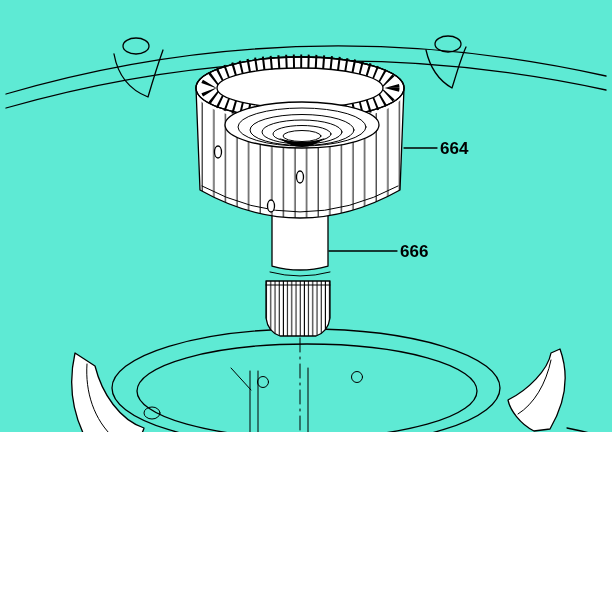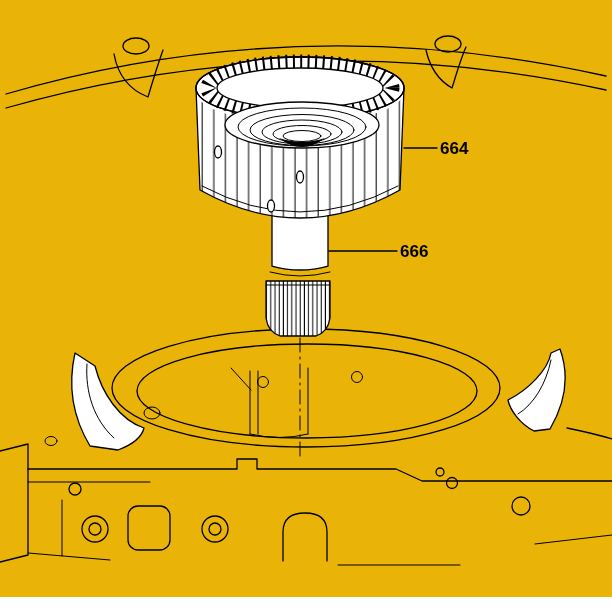--- a/index.html
+++ b/index.html
@@ -1,16 +1,16 @@
 <!DOCTYPE html>
 <html><head>
 <meta charset="utf-8">
 <style>
   html,body{margin:0;padding:0;background:#ffffff;}
-  .stage{width:612px;height:597px;position:relative;background:#eab308;overflow:hidden;
+  .stage{width:612px;height:432px;position:relative;background:#5eead4;overflow:hidden;
          font-family:"Liberation Sans","DejaVu Sans",sans-serif;}
   svg{display:block;}
   .ln{fill:none;stroke:#000;stroke-width:1.3;stroke-linejoin:round;stroke-linecap:round;}
   .lnthin{stroke-width:1;}
   .fw{fill:#ffffff;stroke:#000;stroke-width:1.3;stroke-linejoin:round;}
   .teeth{fill:none;stroke:#000;stroke-width:15;stroke-dasharray:2 5.5;}
   .callout-text{font-family:"Liberation Sans","DejaVu Sans",sans-serif;
                 font-weight:bold;font-size:17px;fill:#000;}
 </style>
 </head>

